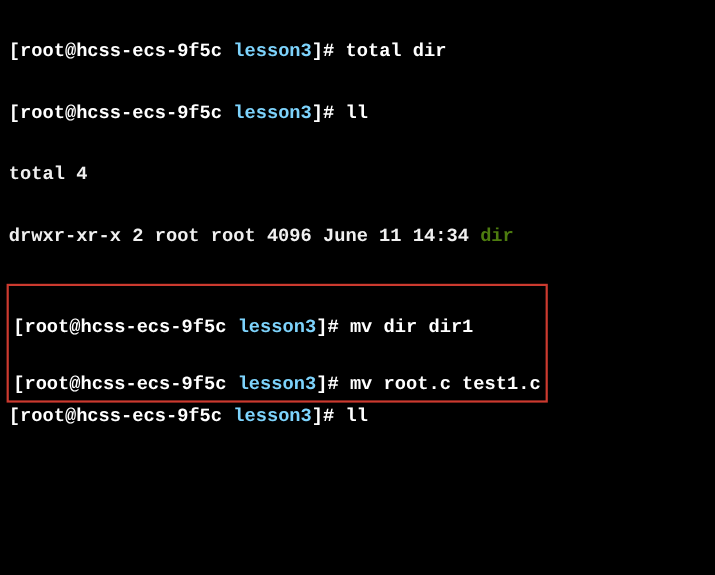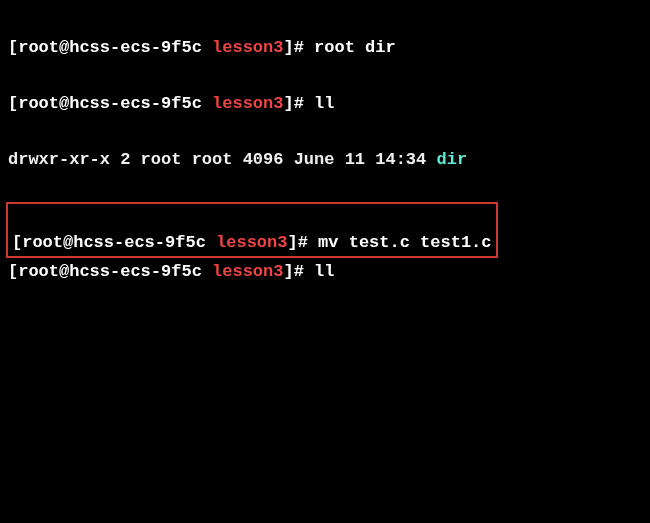--- a/index.html
+++ b/index.html
@@ -16,44 +16,46 @@
     font-weight: bold;
     color: #f0f0f0;
     background: #000;
     padding: 6px 4px 4px 6px;
     line-height: 28px;
     white-space: pre;
     position: relative;
   }
   .prompt-open { color: #ffffff; }
   .user-host  { color: #ffffff; }
-  .dir-name   { color: #5eead4; font-weight: bold; }
-  .plain      { color: #ef4444; }
+  .dir-name   { color: #4d7c0f; font-weight: bold; }
+  .plain      { color: #7dd3fc; }
   .cmd        { color: #ffffff; }
   .line {
     display: block;
     padding: 0 2px;
   }
   .box-red {
     border: 2px solid #cc3a2f;
     margin: 0 4px 0 0;
     padding: 0 2px;
     display: inline-block;
     line-height: 26px;
   }
 </style>
 </head>
 <body>
 
 <div class="terminal">
-<span class="line"><span class="prompt-open">[</span><span class="user-host">root@hcss-ecs-9f5c</span><span> </span><span class="plain">lesson3</span><span class="prompt-open">]#</span> <span class="cmd">root dir</span></span>
+<span class="line"><span class="prompt-open">[</span><span class="user-host">root@hcss-ecs-9f5c</span><span> </span><span class="plain">lesson3</span><span class="prompt-open">]#</span> <span class="cmd">total dir</span></span>
 <span class="line"><span class="prompt-open">[</span><span class="user-host">root@hcss-ecs-9f5c</span><span> </span><span class="plain">lesson3</span><span class="prompt-open">]#</span> <span class="cmd">ll</span></span>
+<span class="line">total 4</span>
 <span class="line"><span>drwxr-xr-x 2 root root 4096 June 11 14:34 </span><span class="dir-name">dir</span></span>
 <span class="box-red">
-<span class="line"><span class="prompt-open">[</span><span class="user-host">root@hcss-ecs-9f5c</span><span> </span><span class="plain">lesson3</span><span class="prompt-open">]#</span> <span class="cmd">mv test.c test1.c</span></span></span>
+<span class="line"><span class="prompt-open">[</span><span class="user-host">root@hcss-ecs-9f5c</span><span> </span><span class="plain">lesson3</span><span class="prompt-open">]#</span> <span class="cmd">mv dir dir1</span></span>
+<span class="line"><span class="prompt-open">[</span><span class="user-host">root@hcss-ecs-9f5c</span><span> </span><span class="plain">lesson3</span><span class="prompt-open">]#</span> <span class="cmd">mv root.c test1.c</span></span></span>
 <span class="line"><span class="prompt-open">[</span><span class="user-host">root@hcss-ecs-9f5c</span><span> </span><span class="plain">lesson3</span><span class="prompt-open">]#</span> <span class="cmd">ll</span></span>
 
 
 
 
 
 
 
 
 

